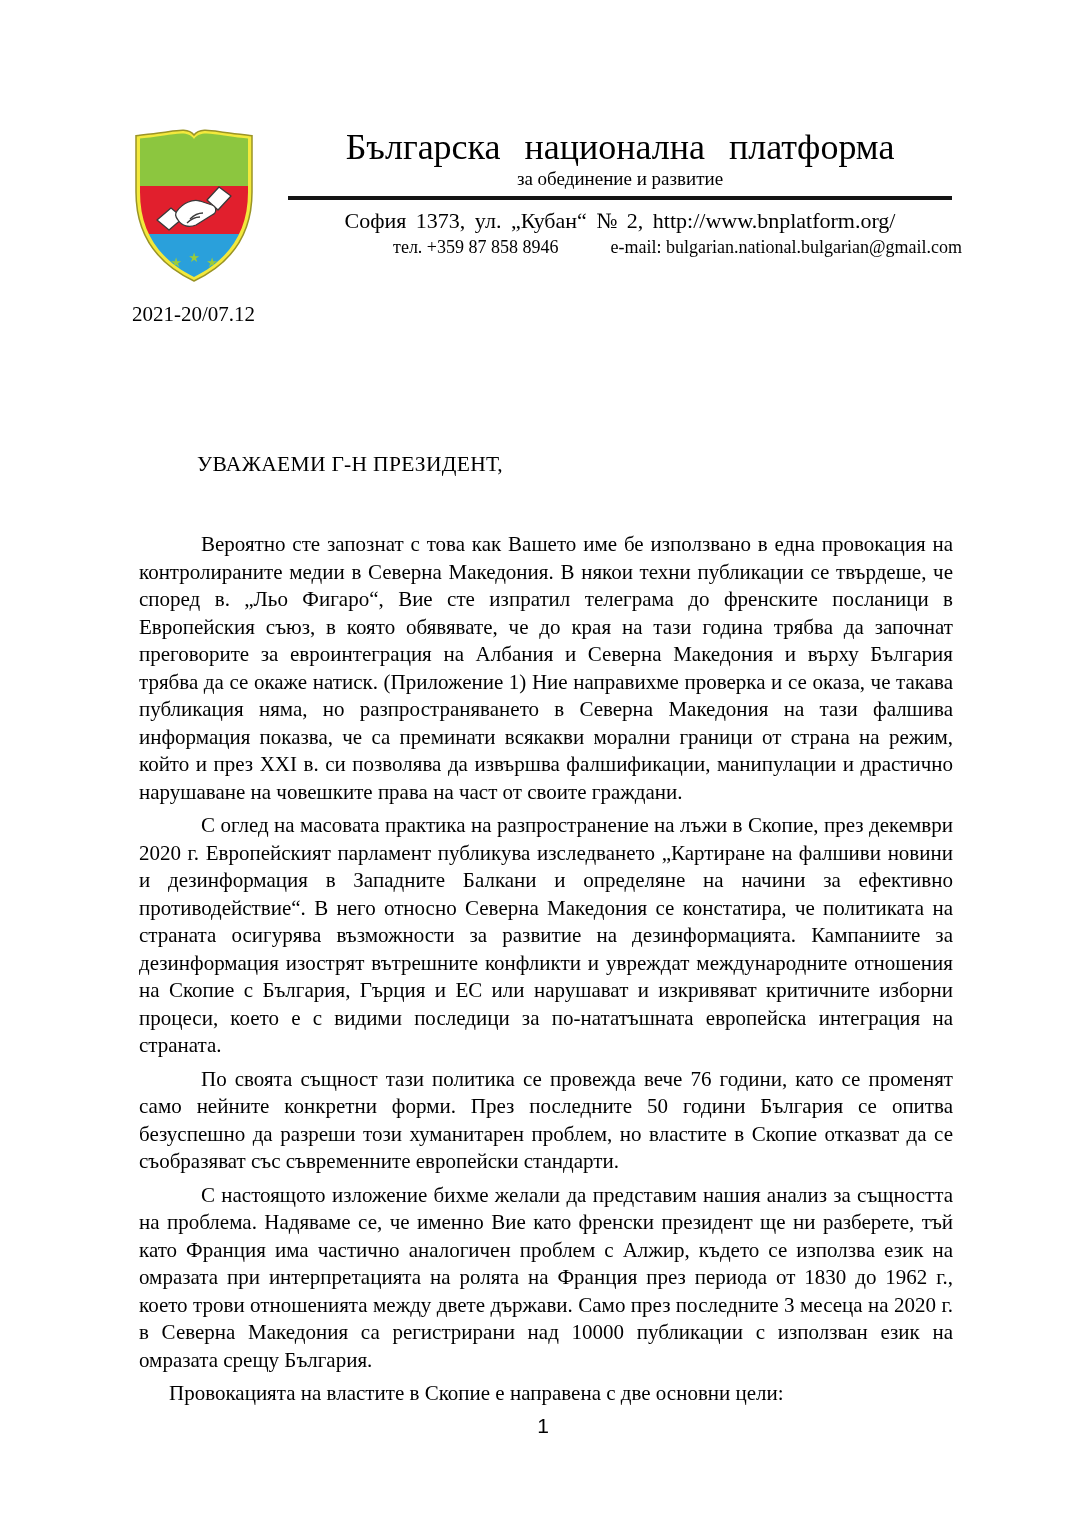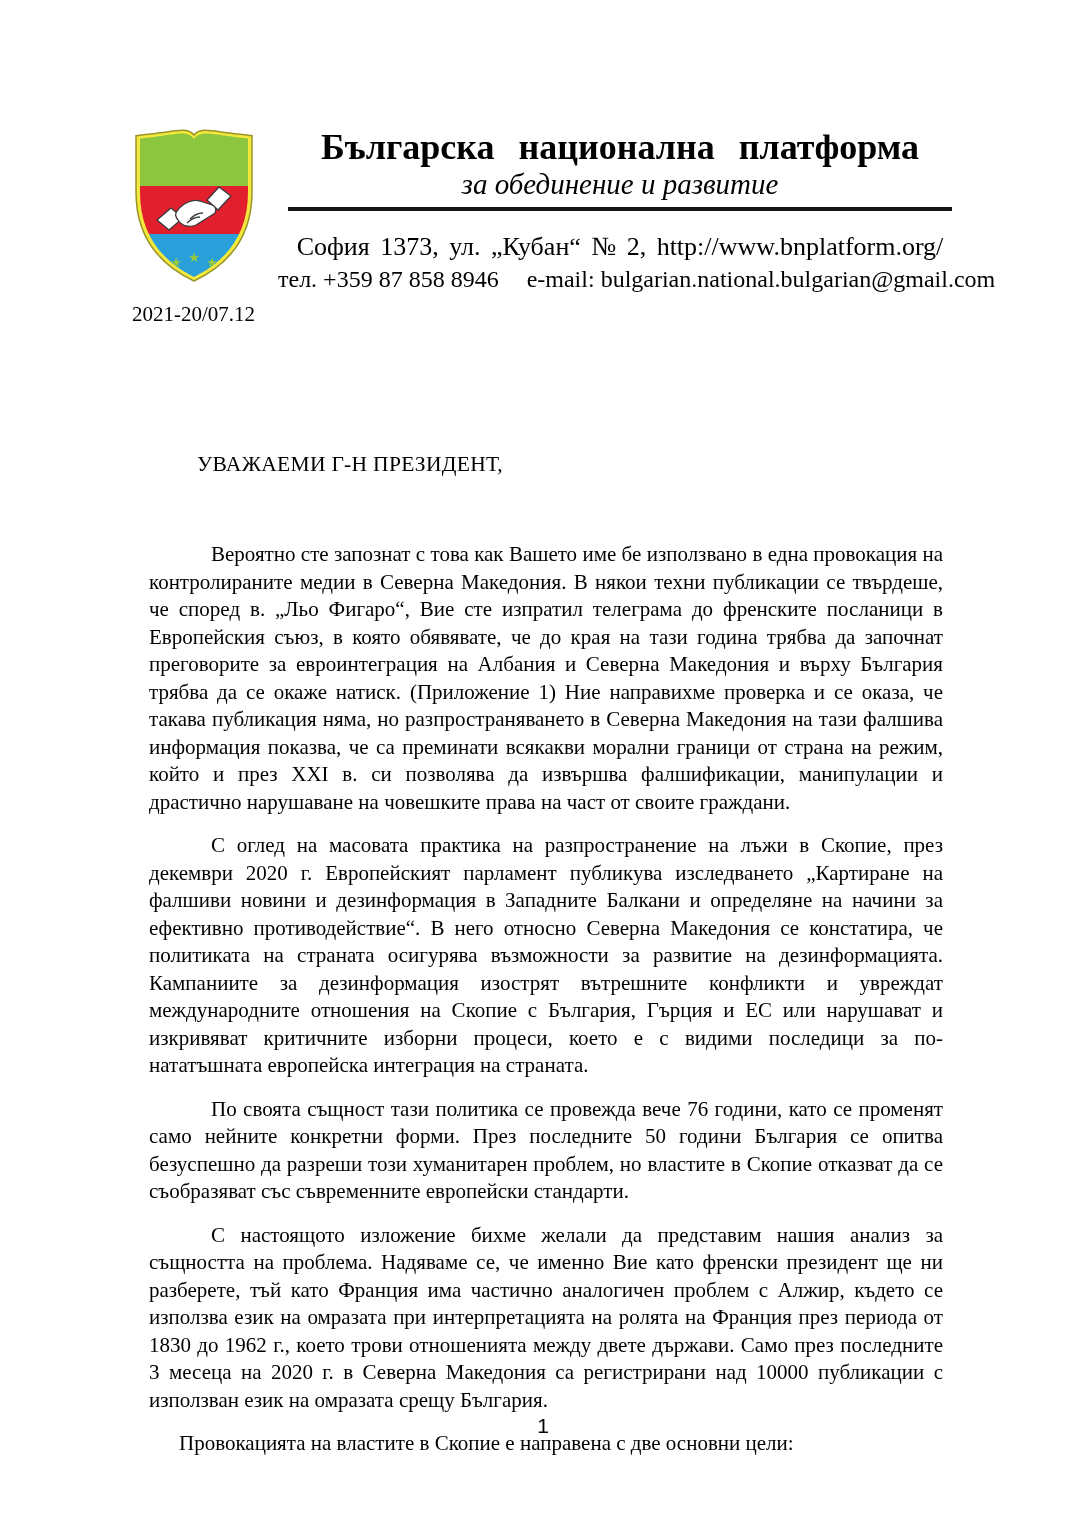--- a/index.html
+++ b/index.html
@@ -5,37 +5,37 @@
   html,body{margin:0;padding:0}
   body{
     width:1086px;height:1536px;position:relative;overflow:hidden;
     background:#ffffff;color:#000;
     font-family:"Liberation Serif", serif;
   }
   .logo{position:absolute;left:133px;top:126px;width:122px;height:158px}
   .logo svg{width:100%;height:100%;display:block}
 
   .head{position:absolute;left:278px;top:127px;width:684px;text-align:center}
-  .org-name{font-size:36px;font-weight:bold;word-spacing:15px;line-height:1.12;white-space:nowrap}
-  .tagline{font-size:29px;font-style:italic;line-height:1.12;margin-top:1px}
+  .org-name{font-size:36px;font-weight:normal;word-spacing:15px;line-height:1.12;white-space:nowrap}
+  .tagline{font-size:19px;line-height:1.12;margin-top:1px}
   .rule{height:4px;background:#151515;margin:6px 10px 2px 10px}
-  .address{font-size:26px;line-height:1.25;margin-top:20px;word-spacing:4px;white-space:nowrap}
-  .contact{font-size:24px;display:flex;justify-content:flex-start;gap:28px;margin-top:3px;white-space:nowrap}
+  .address{font-size:22px;line-height:1.25;margin-top:7px;word-spacing:4px;white-space:nowrap}
+  .contact{font-size:18px;display:flex;justify-content:flex-end;gap:52px;margin-top:3px;white-space:nowrap}
 
   .date{position:absolute;left:132px;top:302px;font-size:21px;}
 
   .recipient{position:absolute;left:585px;top:366px;font-size:21.5px;line-height:32px}
 
   .salutation{position:absolute;left:197px;top:452px;font-size:21.5px;letter-spacing:.3px}
 
   .body-text{
     position:absolute;left:133px;top:525px;width:826px;
     font-size:21px;line-height:27.5px;text-align:justify;
   }
-  .body-text p{margin:16px;text-indent:62px}
+  .body-text p{margin:6px;text-indent:62px}
   .body-text p.closing{text-indent:30px}
 
   .page-number{
     position:absolute;left:0;right:0;top:1414px;text-align:center;
     font-family:"Liberation Sans", sans-serif;font-size:21px;
   }
 </style>
 </head>
 <body>
 

